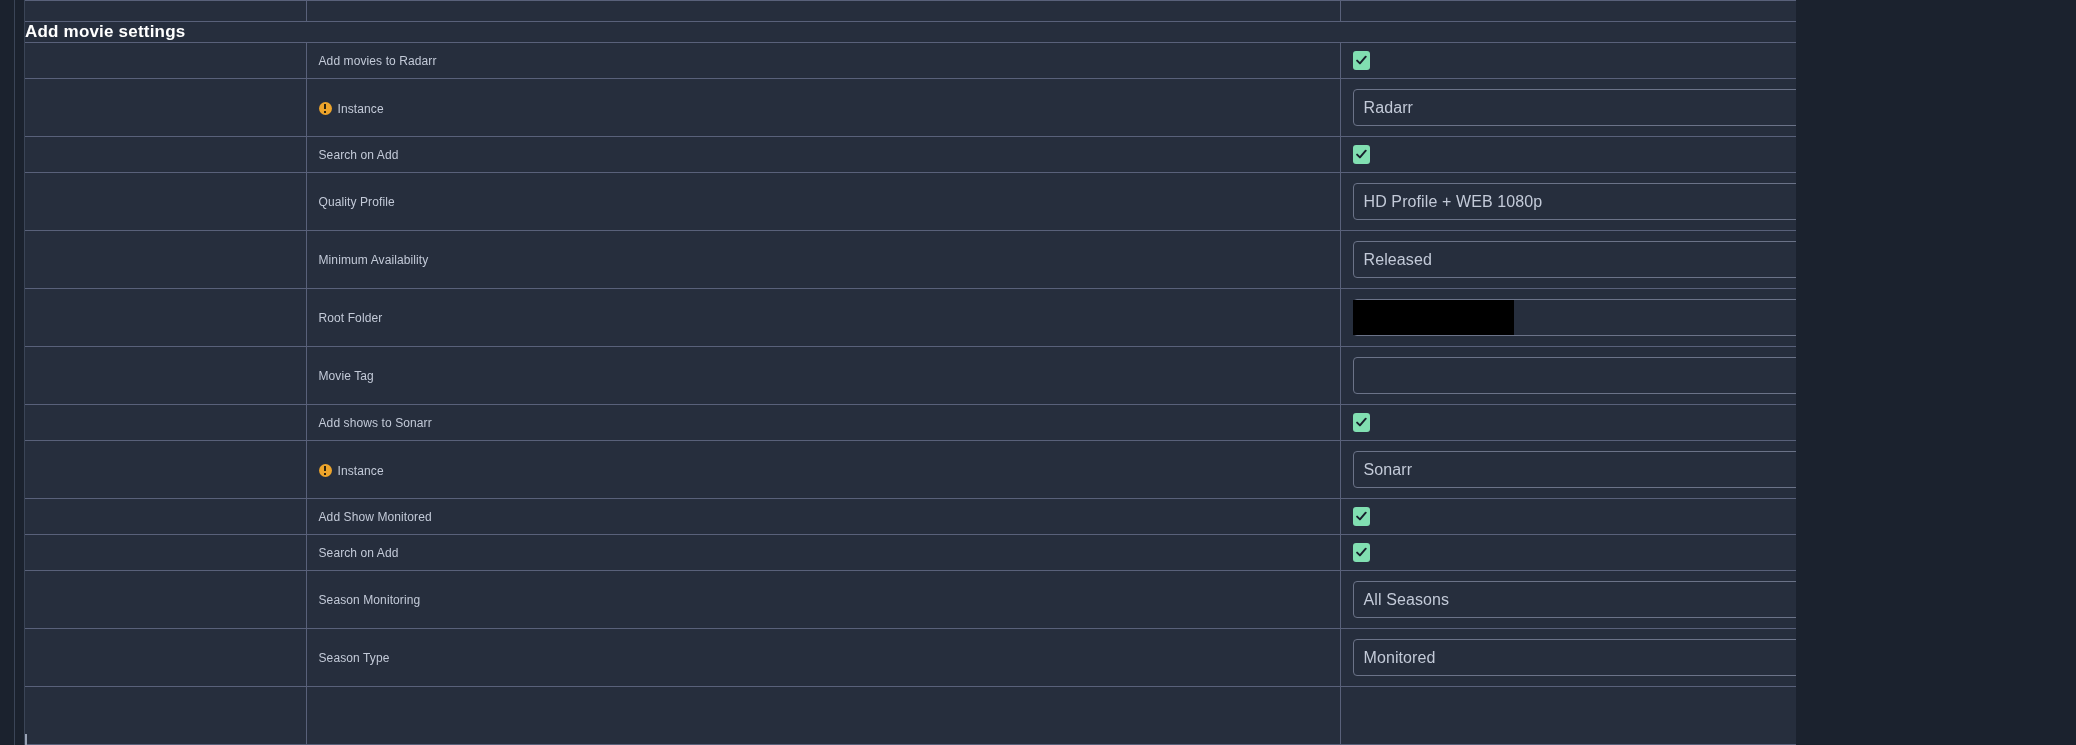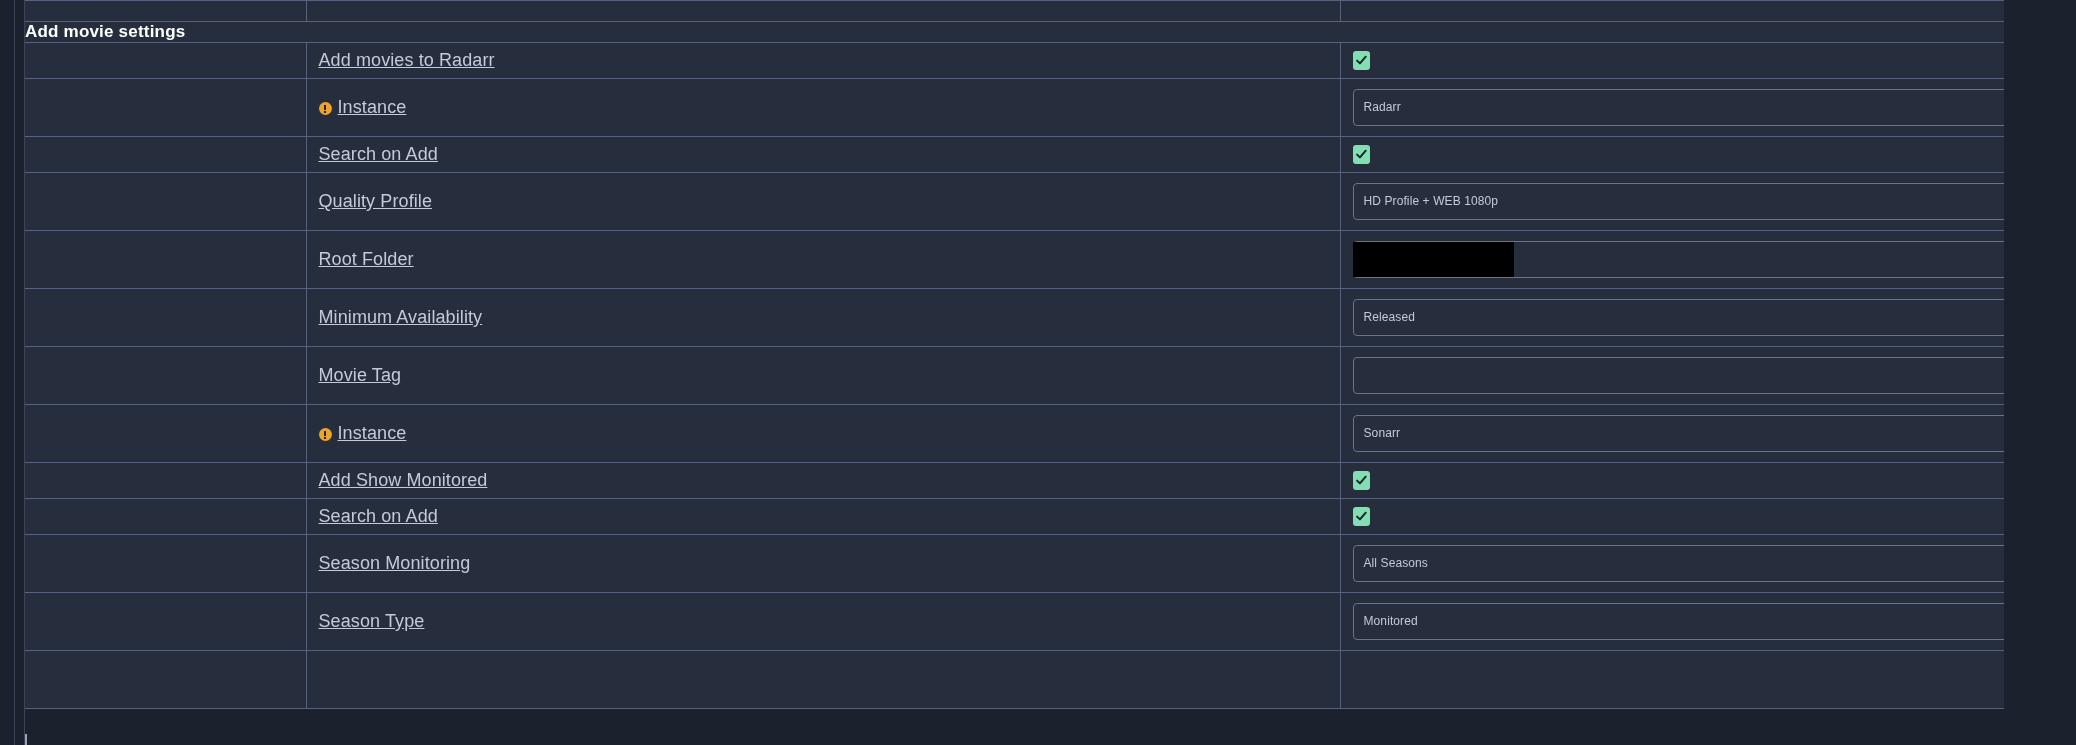--- a/index.html
+++ b/index.html
@@ -9,21 +9,21 @@
   body {
     width: 2076px; height: 745px;
     overflow: hidden;
     font-family: "Liberation Sans", sans-serif;
     -webkit-font-smoothing: antialiased;
   }
 
   
   #page {
     position: relative;
-    width: 2004px; height: 745px;
+    width: 1796px; height: 745px;
     background: #1b222e;
     overflow: hidden;
   }
   .gutter-line {
     position: absolute; top: 0; bottom: 0;
     width: 1px; background: #3b4557;
   }
   #gutter-a { left: 14px; }
   #gutter-b { left: 24px; }
 
@@ -45,25 +45,24 @@
     border-bottom: 1px solid #59617a;
     padding: 0;
     vertical-align: middle;
   }
   #settings-table td.cell-label {
     border-right: 1px solid #59617a;
   }
   #settings-table td.cell-name {
     border-right: 1px solid #59617a;
     color: #c3cad8;
-    font-size: 18px;
+    font-size: 12px;
     padding: 6px 0 6px 12px;
     white-space: nowrap;
     letter-spacing: .1px;
-    text-decoration: underline;
   }
   #settings-table td.cell-ctrl {
     padding: 0 0 0 12px;
   }
 
   
   tr.section-row > td {
     background: #262e3d;
     color: #ffffff;
     font-size: 17px;
@@ -127,21 +126,21 @@
     box-sizing: border-box;
     display: block;
     width: 712px;
     height: 37px;
     border: 1px solid #6b7governing;
     border: 1px solid #6b7388;
     border-radius: 4px;
     background: #262e3d;
     color: #c3cad8;
     font-family: "Liberation Sans", sans-serif;
-    font-size: 12px;
+    font-size: 16px;
     line-height: 35px;
     padding: 0 10px;
     white-space: nowrap;
     overflow: hidden;
     letter-spacing: .1px;
   }
   .text-input.empty { color: transparent; }
 
   
   .input-wrap { position: relative; }
@@ -211,45 +210,52 @@
           <td class="cell-label"></td>
           <td class="cell-name"><span>Quality Profile</span></td>
           <td class="cell-ctrl">
             <div class="input-wrap">
               <div class="text-input">HD Profile + WEB 1080p</div>
             </div>
           </td>
         </tr>
         <tr class="h-tall">
           <td class="cell-label"></td>
+          <td class="cell-name"><span>Minimum Availability</span></td>
+          <td class="cell-ctrl">
+            <div class="input-wrap">
+              <div class="text-input">Released</div>
+            </div>
+          </td>
+        </tr>
+        <tr class="h-tall">
+          <td class="cell-label"></td>
           <td class="cell-name"><span>Root Folder</span></td>
           <td class="cell-ctrl">
             <div class="input-wrap">
               <div class="text-input empty"></div>
               <div class="redaction w-movie"></div>
             </div>
           </td>
         </tr>
         <tr class="h-tall">
           <td class="cell-label"></td>
-          <td class="cell-name"><span>Minimum Availability</span></td>
-          <td class="cell-ctrl">
-            <div class="input-wrap">
-              <div class="text-input">Released</div>
-            </div>
-          </td>
-        </tr>
-        <tr class="h-tall">
-          <td class="cell-label"></td>
           <td class="cell-name"><span>Movie Tag</span></td>
           <td class="cell-ctrl">
             <div class="input-wrap">
               <div class="text-input empty"></div>
             </div>
           </td>
+        </tr>
+        <tr class="h-short">
+          <td class="cell-label"></td>
+          <td class="cell-name"><span>Add shows to Sonarr</span></td>
+          <td class="cell-ctrl"><span class="checkbox"><svg viewBox="0 0 12 12" xmlns="http://www.w3.org/2000/svg">
+                <path d="M1.2 6.1 L4.3 9.2 L10.6 1.9" fill="none" stroke="#18202c" stroke-width="2.1" stroke-linecap="round" stroke-linejoin="round"></path>
+              </svg></span></td>
         </tr>
         <tr class="h-tall">
           <td class="cell-label"></td>
           <td class="cell-name"><span class="warn-icon"></span><span>Instance</span></td>
           <td class="cell-ctrl">
             <div class="input-wrap">
               <div class="text-input">Sonarr</div>
             </div>
           </td>
         </tr>

